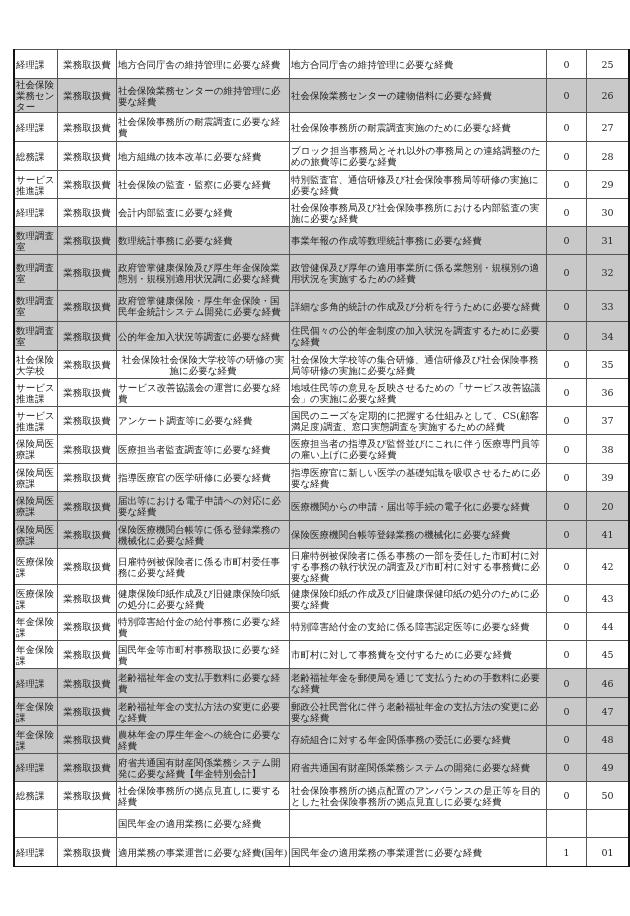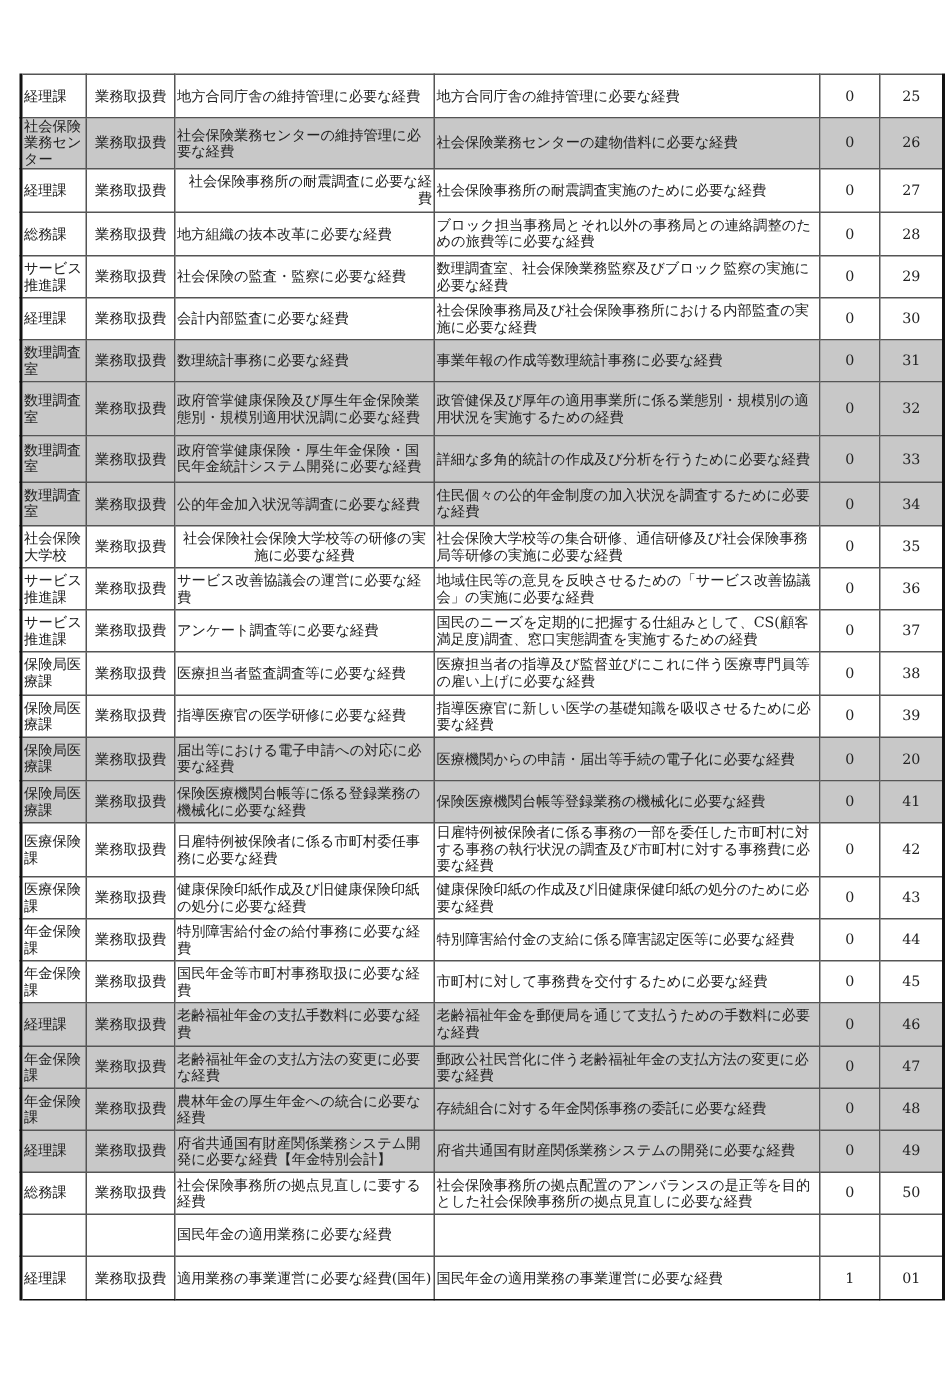--- a/index.html
+++ b/index.html
@@ -35,38 +35,38 @@
         <td class="c-dept" style="height: 33px;">社会保険業務センター</td>
         <td class="c-type" style="height: 33px;">業務取扱費</td>
         <td class="c-name" style="height: 33px;">社会保険業務センターの維持管理に必要な経費</td>
         <td class="c-desc" style="height: 33px;">社会保険業務センターの建物借料に必要な経費</td>
         <td class="c-flag" style="height: 33px;">0</td>
         <td class="c-no" style="height: 33px;">26</td>
       </tr>
       <tr style="height: 29px;">
         <td class="c-dept" style="height: 28px;">経理課</td>
         <td class="c-type" style="height: 28px;">業務取扱費</td>
-        <td class="c-name" style="height: 28px; text-align: right;">社会保険事務所の耐震調査に必要な経費</td>
+        <td class="c-name" style="height: 28px;">社会保険事務所の耐震調査に必要な経費</td>
         <td class="c-desc" style="height: 28px;">社会保険事務所の耐震調査実施のために必要な経費</td>
         <td class="c-flag" style="height: 28px;">0</td>
         <td class="c-no" style="height: 28px;">27</td>
       </tr>
       <tr style="height: 29px;">
         <td class="c-dept" style="height: 28px;">総務課</td>
         <td class="c-type" style="height: 28px;">業務取扱費</td>
         <td class="c-name" style="height: 28px;">地方組織の抜本改革に必要な経費</td>
         <td class="c-desc" style="height: 28px;">ブロック担当事務局とそれ以外の事務局との連絡調整のための旅費等に必要な経費</td>
         <td class="c-flag" style="height: 28px;">0</td>
         <td class="c-no" style="height: 28px;">28</td>
       </tr>
       <tr style="height: 28px;">
         <td class="c-dept" style="height: 27px;">サービス推進課</td>
         <td class="c-type" style="height: 27px;">業務取扱費</td>
         <td class="c-name" style="height: 27px;">社会保険の監査・監察に必要な経費</td>
-        <td class="c-desc" style="height: 27px;">数理調査室、社会保険業務監察及びブロック監察の実施に必要な経費</td>
+        <td class="c-desc" style="height: 27px;">特別監査官、通信研修及び社会保険事務局等研修の実施に必要な経費</td>
         <td class="c-flag" style="height: 27px;">0</td>
         <td class="c-no" style="height: 27px;">29</td>
       </tr>
       <tr style="height: 28px;">
         <td class="c-dept" style="height: 27px;">経理課</td>
         <td class="c-type" style="height: 27px;">業務取扱費</td>
         <td class="c-name" style="height: 27px;">会計内部監査に必要な経費</td>
         <td class="c-desc" style="height: 27px;">社会保険事務局及び社会保険事務所における内部監査の実施に必要な経費</td>
         <td class="c-flag" style="height: 27px;">0</td>
         <td class="c-no" style="height: 27px;">30</td>

